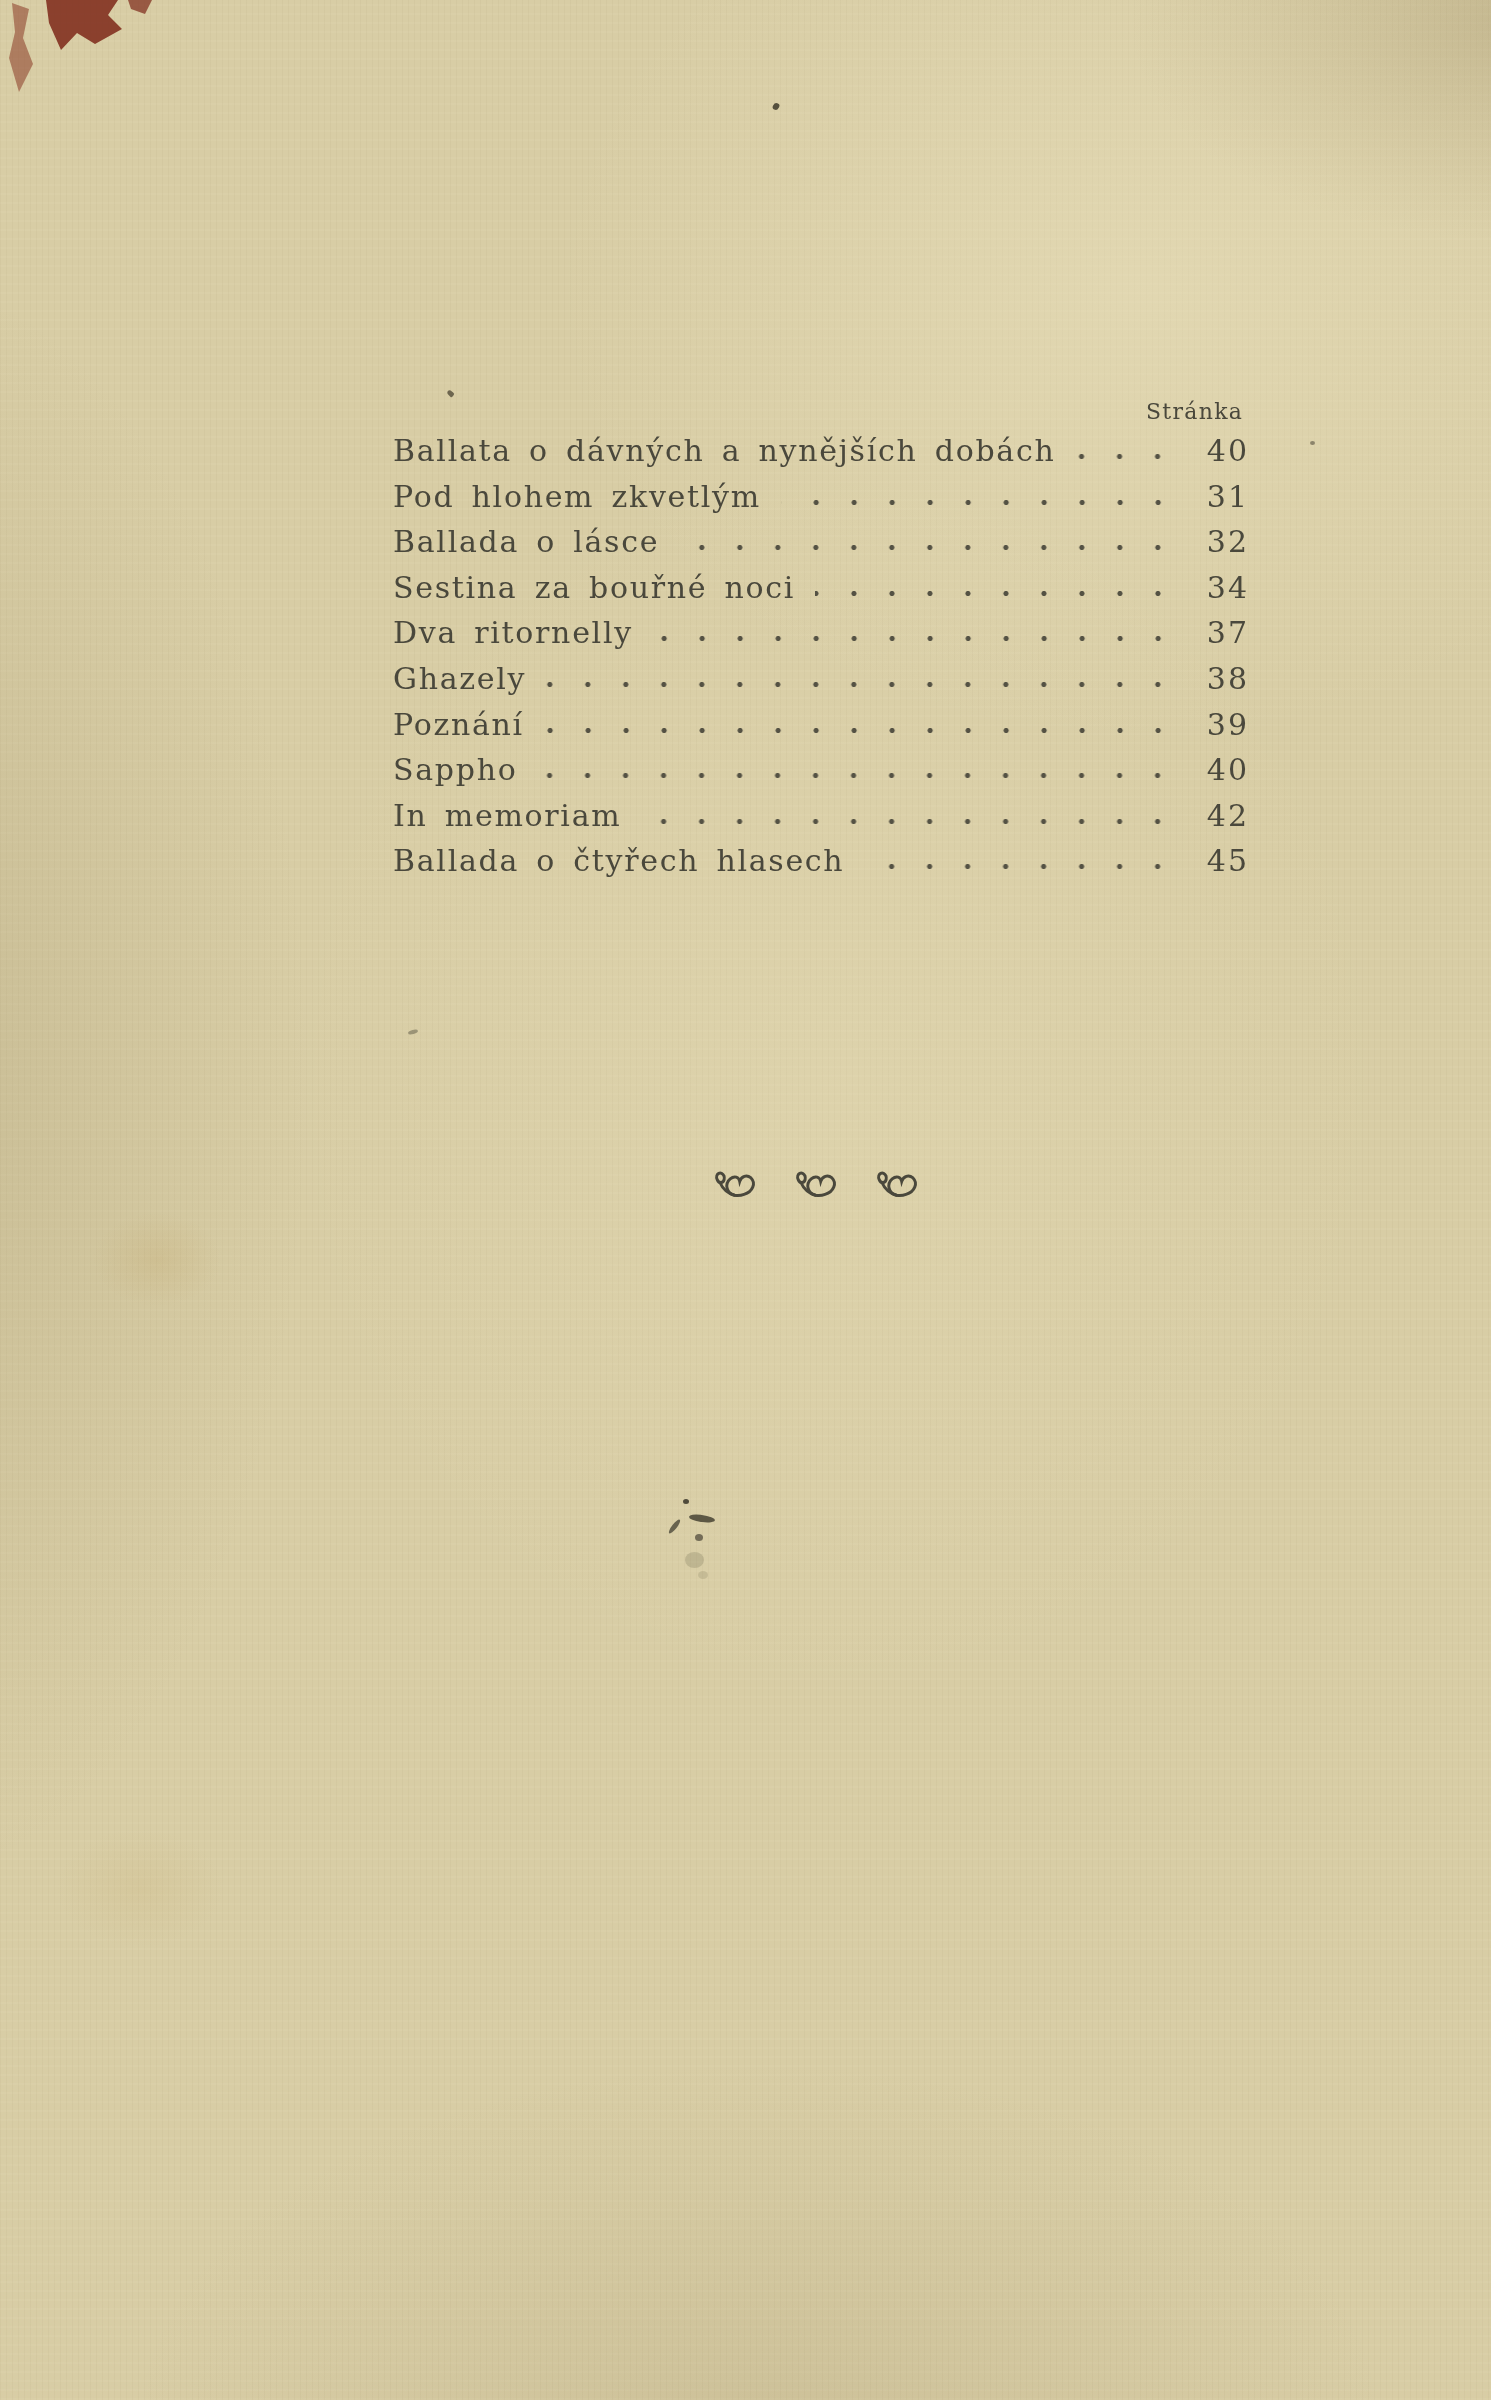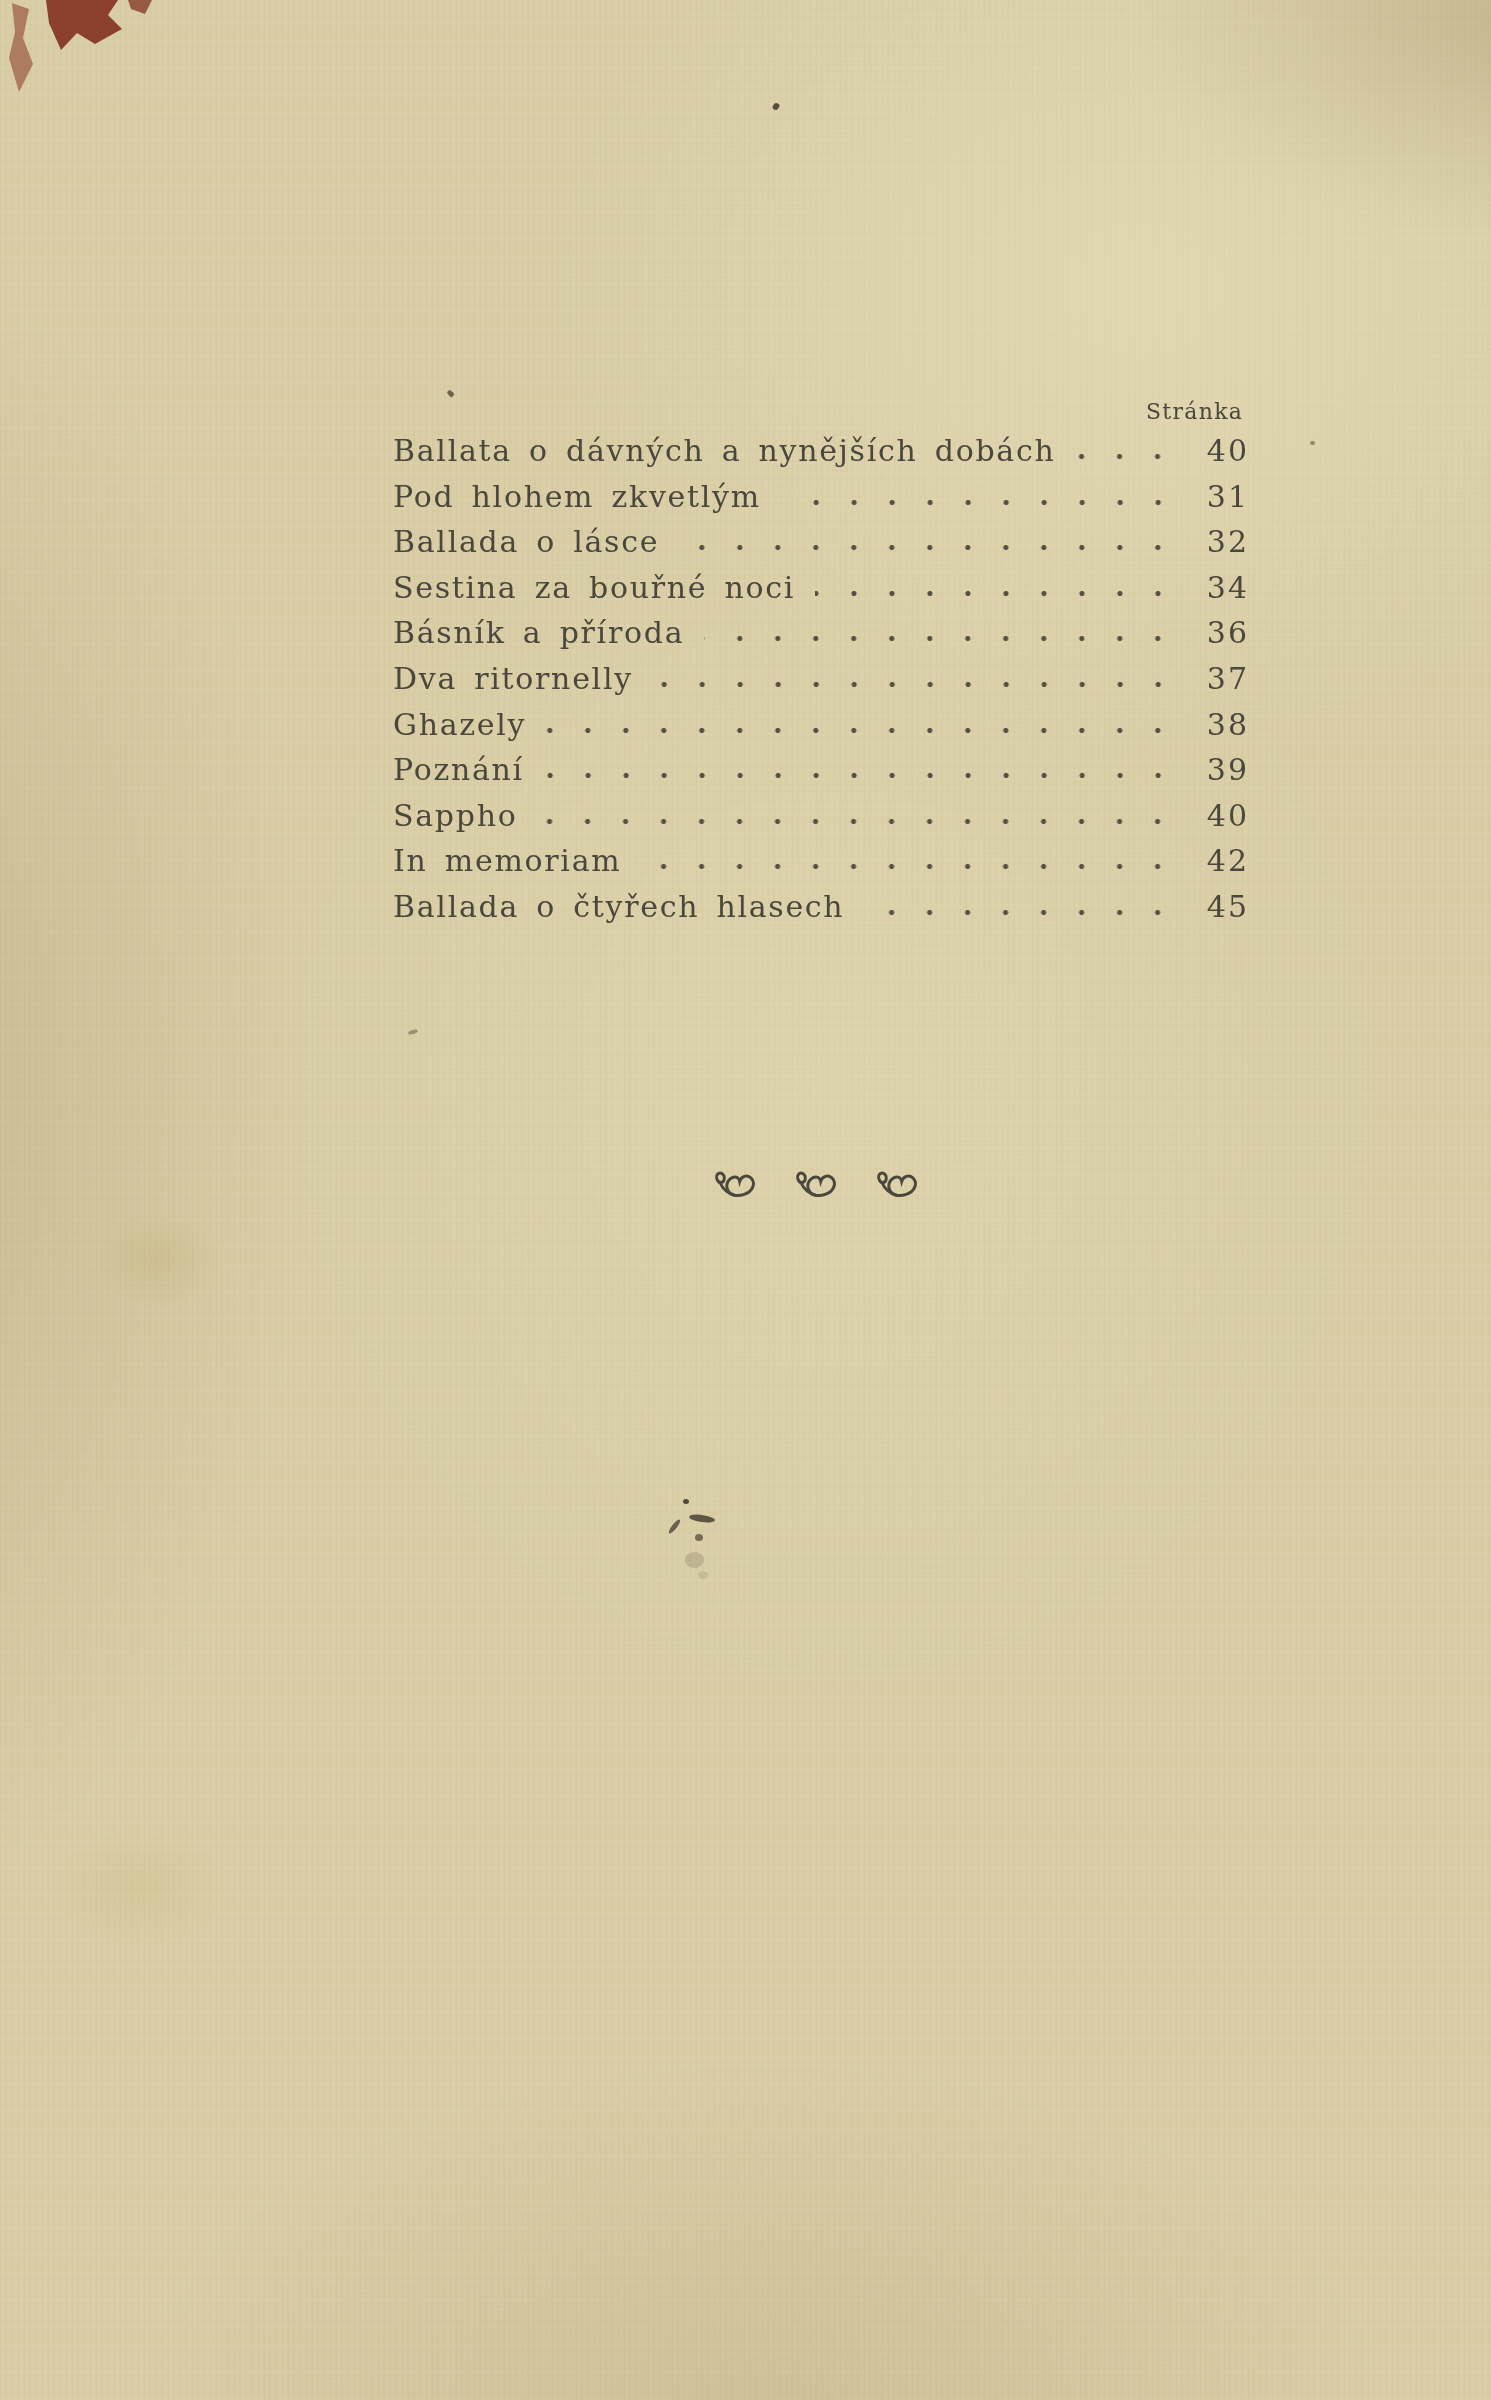--- a/index.html
+++ b/index.html
@@ -99,25 +99,20 @@
       <span class="toc-leader"></span>
       <span class="toc-page">32</span>
     </div>
 
     <div class="toc-row">
       <span class="toc-title">Sestina za bouřné noci</span>
       <span class="toc-leader"></span>
       <span class="toc-page">34</span>
     </div>
 
-    <div class="toc-row">
-      <span class="toc-title">Básník a příroda</span>
-      <span class="toc-leader"></span>
-      <span class="toc-page">36</span>
-    </div>
 
     <div class="toc-row">
       <span class="toc-title">Dva ritornelly</span>
       <span class="toc-leader"></span>
       <span class="toc-page">37</span>
     </div>
 
     <div class="toc-row">
       <span class="toc-title">Ghazely</span>
       <span class="toc-leader"></span>

